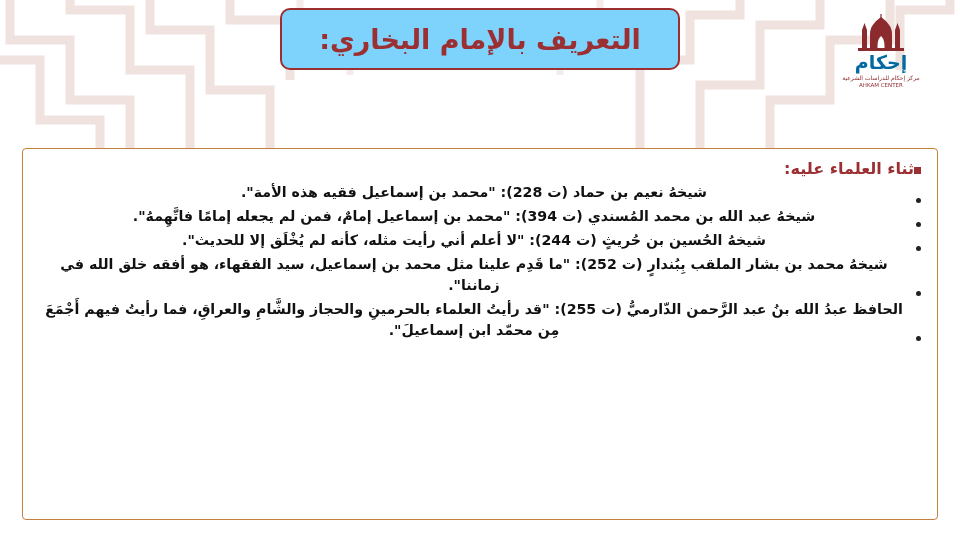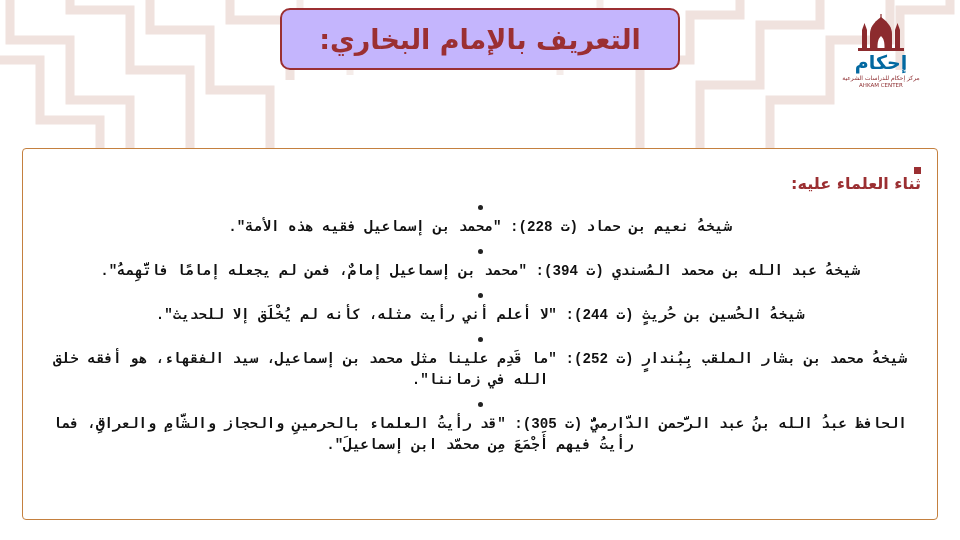--- a/index.html
+++ b/index.html
@@ -30,21 +30,21 @@
   
   .title-box {
     position: absolute;
     top: 8px;
     left: 50%;
     transform: translateX(-50%);
     width: 400px;
     height: 62px;
     border: 2px solid #9b2f32;
     border-radius: 10px;
-    background: #c4b5fd;
+    background: #7dd3fc;
     display: flex;
     align-items: center;
     justify-content: center;
     box-sizing: border-box;
   }
   .title-text {
     color: #9b2f32;
     font-size: 27px;
     font-weight: bold;
     letter-spacing: 0px;
@@ -98,23 +98,23 @@
     border: 1.5px solid #c4803f;
     border-radius: 4px;
     background: #ffffff;
     box-sizing: border-box;
     padding: 10px 16px 8px 16px;
     direction: rtl;
   }
 
   .heading-row {
     display: flex;
-    flex-direction: column;
+    flex-direction: row;
     align-items: flex-start;
-    justify-content: space-between;
+    justify-content: flex-start;
   }
   .bullet-sq {
     width: 7px;
     height: 7px;
     background: #9b2f32;
     margin-top: 8px;
     flex: 0 0 auto;
   }
   .heading-text {
     color: #9b2f32;
@@ -122,25 +122,24 @@
     font-weight: bold;
   }
 
   ul.points {
     list-style: none;
     margin: 4px 0 0 0;
     padding: 0;
   }
   ul.points > li {
     display: flex;
-    flex-direction: column;
-    align-items: center;
+    flex-direction: row;
+    align-items: flex-end;
     gap: 7px;
     margin-bottom: 3px;
-    font-family: Liberation Mono, monospace;
   }
   .bullet-dot {
     width: 5px;
     height: 5px;
     border-radius: 50%;
     background: #222222;
     margin-top: 8px;
     flex: 0 0 auto;
   }
   .point-text {
@@ -215,17 +214,17 @@
     <li>
       <span class="bullet-dot"></span>
       <span class="point-text">شيخهُ الحُسين بن حُريثٍ (ت 244): "لا أعلم أني رأيت مثله، كأنه لم يُخْلَق إلا للحديث".</span>
     </li>
     <li>
       <span class="bullet-dot"></span>
       <span class="point-text">شيخهُ محمد بن بشار الملقب بِبُندارٍ (ت 252): "ما قَدِم علينا مثل محمد بن إسماعيل، سيد الفقهاء، هو أفقه خلق الله في زماننا".</span>
     </li>
     <li>
       <span class="bullet-dot"></span>
-      <span class="point-text">الحافظ عبدُ الله بنُ عبد الرَّحمن الدّارميُّ (ت 305): "قد رأيتُ العلماء بالحرمينِ والحجاز والشَّامِ والعراقِ، فما رأيتُ فيهم أَجْمَعَ مِن محمّد ابن إسماعيلَ".</span>
+      <span class="point-text">الحافظ عبدُ الله بنُ عبد الرَّحمن الدّارميُّ (ت 255): "قد رأيتُ العلماء بالحرمينِ والحجاز والشَّامِ والعراقِ، فما رأيتُ فيهم أَجْمَعَ مِن محمّد ابن إسماعيلَ".</span>
     </li>
   </ul>
 
 </div>
 
 </body></html>

